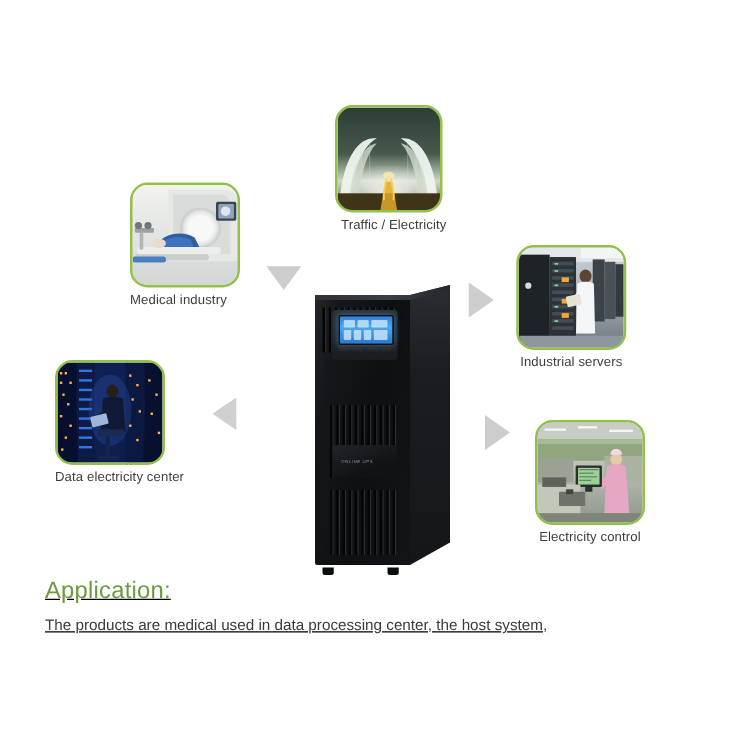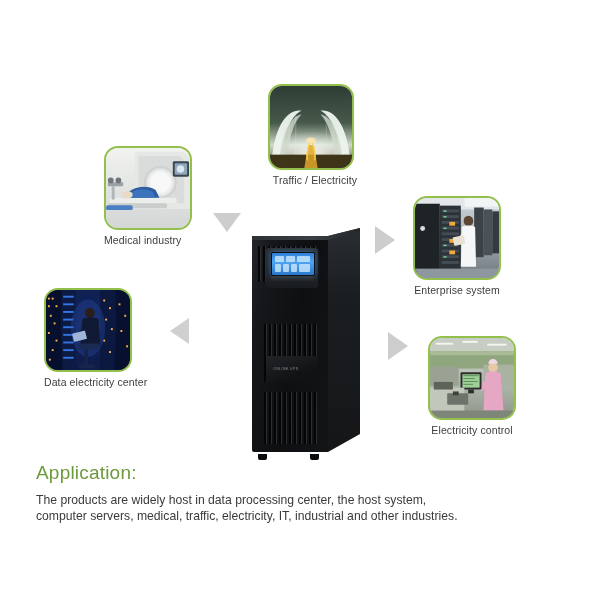--- a/index.html
+++ b/index.html
@@ -186,20 +186,21 @@
     background: #0b0c0d;
     border-radius: 0 0 2px 2px;
   }
 
   
   #footer {
     position: absolute;
     left: 36px;
     top: 462px;
     width: 520px;
+    text-decoration: underline;
   }
   #app-heading {
     font-size: 19px;
     color: #6d9a3c;
     font-family: "Liberation Sans", sans-serif;
     font-weight: normal;
     margin: 0 0 8px 0;
     letter-spacing: 0.2px;
   }
   .body-line {
@@ -351,21 +352,21 @@
         <circle cx="8" cy="32" r="2.6" fill="#d8dce0"></circle>
 
         <ellipse cx="56" cy="24" rx="5" ry="5.5" fill="#5a4434"></ellipse>
         <path d="M49 31 C49 28 63 28 63 31 L64 72 L48 72 Z" fill="#f4f6f7"></path>
         <path d="M50 36 L44 44 L48 48 L52 41 Z" fill="#f4f6f7"></path>
         <rect x="40" y="40" width="12" height="9" rx="1" fill="#e8e2d2" transform="rotate(-12 46 44)"></rect>
 
         <rect x="0" y="74" width="88" height="10" fill="#8e979d"></rect>
       </svg>
     </div>
-    <div class="caption">Enterprise system</div>
+    <div class="caption">Industrial servers</div>
   </div>
 
   <div class="node" style="left:44px; top:288px; width:88px;">
     <div class="thumb" style="width:88px; height:84px;">
       <svg class="scene" viewBox="0 0 88 84" preserveAspectRatio="none">
         <defs>
           <linearGradient id="gDcBg" x1="0" y1="0" x2="0" y2="1">
             <stop offset="0" stop-color="#0a1840"></stop>
             <stop offset="0.5" stop-color="#101f4e"></stop>
             <stop offset="1" stop-color="#050c22"></stop>
@@ -552,17 +553,16 @@
         <i></i>
         <i></i>
     </div>
 
     <div class="ups-foot" style="left:6px;"></div>
     <div class="ups-foot" style="left:58px;"></div>
   </div>
 
   <div id="footer">
     <div id="app-heading">Application:</div>
-    <div class="body-line">The products are widely host in data processing center, the host system,</div>
-    <div class="body-line">computer servers, medical, traffic, electricity, IT, industrial and other industries.</div>
+    <div class="body-line">The products are medical used in data processing center, the host system,</div>
   </div>
 
 </div>
 
 </body></html>

